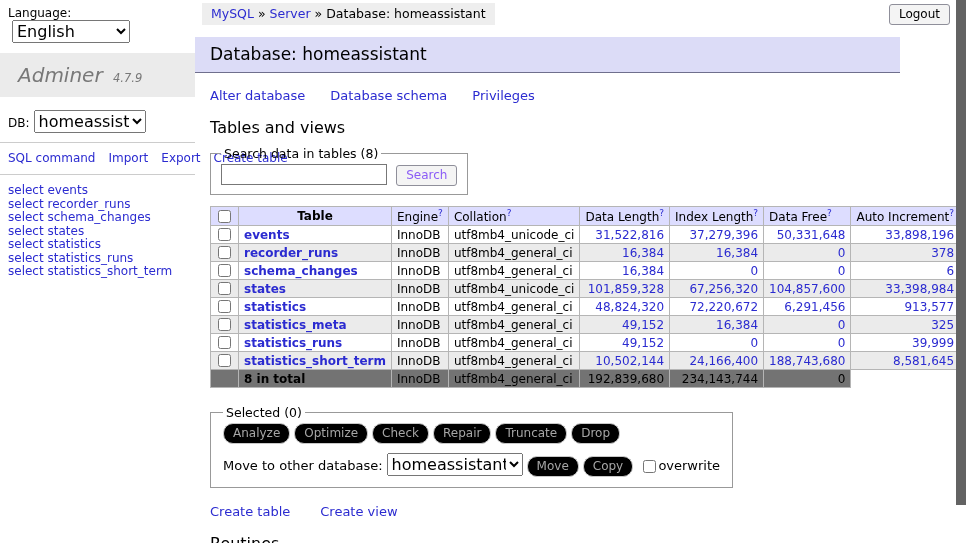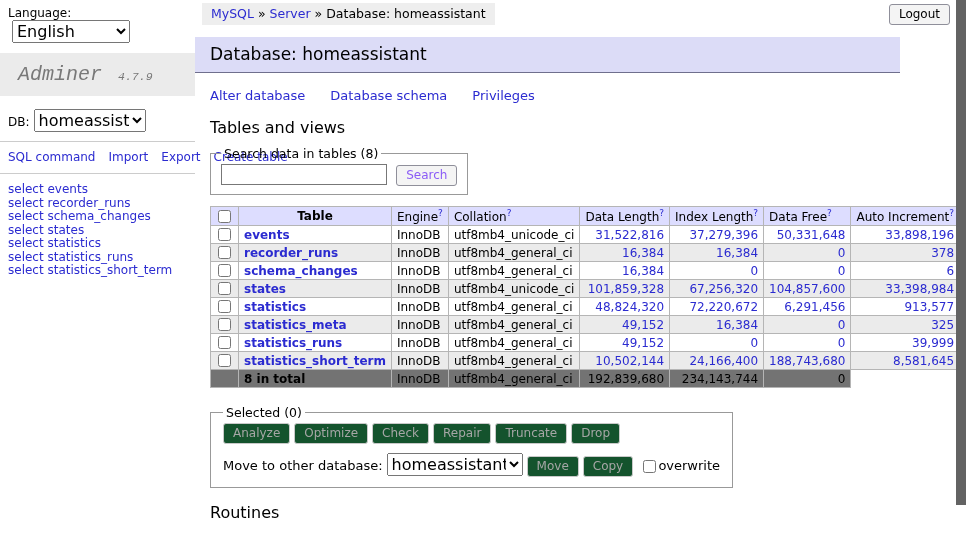--- a/index.html
+++ b/index.html
@@ -6,21 +6,21 @@
     background:#fff; font-family:"DejaVu Sans", sans-serif; font-size:13px; color:#000; }
   .lnk { color:#2b2bd0; text-decoration:none; cursor:pointer; }
   select { font-family:"DejaVu Sans", sans-serif; font-size:16px; }
   button { font-family:"DejaVu Sans", sans-serif; }
 
   
   #sidebar { position:absolute; left:0; top:0; width:195px; }
   .lang-row { padding:6px 8px 4px; font-size:12px; }
   .lang-row select { width:118px; margin-left:4px; }
   .brand { background:#ebebeb; margin:6px 0 0; padding:10px 10px 10px 18px;
-    font-style:italic; font-weight:normal; color:#787878; font-size:20px;font-family:Liberation Mono, monospace; }
+    font-style:italic; font-weight:normal; color:#787878; font-size:20px; }
   .brand .version { font-size:11.5px; margin-left:4px; }
   .db-row { padding:13px 8px 9px; font-size:12px; }
   .db-row select { width:112px; margin-left:4px; }
   #sidebar hr { border:none; border-top:1px solid #ccc; margin:0; }
   .menu-links { margin:0; padding:7px 8px; width:168px; font-size:12px; line-height:1.45; }
   .menu-links a { margin-right:13px; white-space:nowrap; }
   .table-links { margin:0; padding:9px 8px; font-size:12px; }
   .table-links .trow { line-height:13.5px; white-space:nowrap; }
 
   
@@ -38,21 +38,21 @@
   .inner { padding:0 15px; }
   .db-links { margin:15px 0 0; }
   .db-links a { margin-right:25px; font-size:13px; }
   h3 { font-weight:normal; font-size:16px; margin:15px 0 9px; }
 
   fieldset { border:1px solid #999; margin:0; padding:3px 10px 8px; display:inline-block; }
   legend { font-size:12.5px; padding:0 3px; }
   #search-fs input[type=text] { width:158px; height:17px; border:1px solid #777; padding:1px 3px; }
   .btn { font-size:12px; padding:2px 9px 3px; background:#f4f4f4; border:1px solid #8f8f9a;
     border-radius:3px; color:#8b5cf6; cursor:pointer; }
-  .btn[disabled] { color:#a6a6a6; border-color:#c9c9c9; background:#14532d; cursor:default; }
+  .btn[disabled] { color:#a6a6a6; border-color:#c9c9c9; background:#000000; cursor:default;border-radius:10px; }
   #search-fs .btn { margin-left:5px; }
 
   table { border-collapse:collapse; margin-top:11px; font-size:12px; }
   th, td { border:1px solid #b5b5b5; padding:1px 5px; height:15px; white-space:nowrap; }
   thead th { background:#ddddff; font-weight:normal; text-align:left; }
   thead th.col-table { font-weight:bold; text-align:center; }
   thead th.check-col { text-align:center; }
   sup.help { font-size:9px; }
   tbody tr:nth-child(even) { background:#ebebeb; }
   td.num { text-align:right; }
@@ -318,20 +318,21 @@
 
     <fieldset id="selected-fs">
       <legend>Selected (0)</legend>
       <div class="action-row"><button class="btn" disabled="">Analyze</button><button class="btn" disabled="">Optimize</button><button class="btn" disabled="">Check</button><button class="btn" disabled="">Repair</button><button class="btn" disabled="">Truncate</button><button class="btn" disabled="">Drop</button></div>
       <div class="move-row">
         <span>Move to other database:</span><select><option>homeassistant</option></select><button class="btn" disabled="">Move</button><button class="btn" disabled="">Copy</button>
         <label><input type="checkbox" style=""><span>overwrite</span></label>
       </div>
     </fieldset>
 
+    <p class="create-links"><a class="lnk">Create table</a><a class="lnk">Create view</a></p>
     <h3>Routines</h3>
     
     
   </div>
 </div>
 
 <div id="scrollbar">
   <div class="thumb"></div>
 </div>
 

